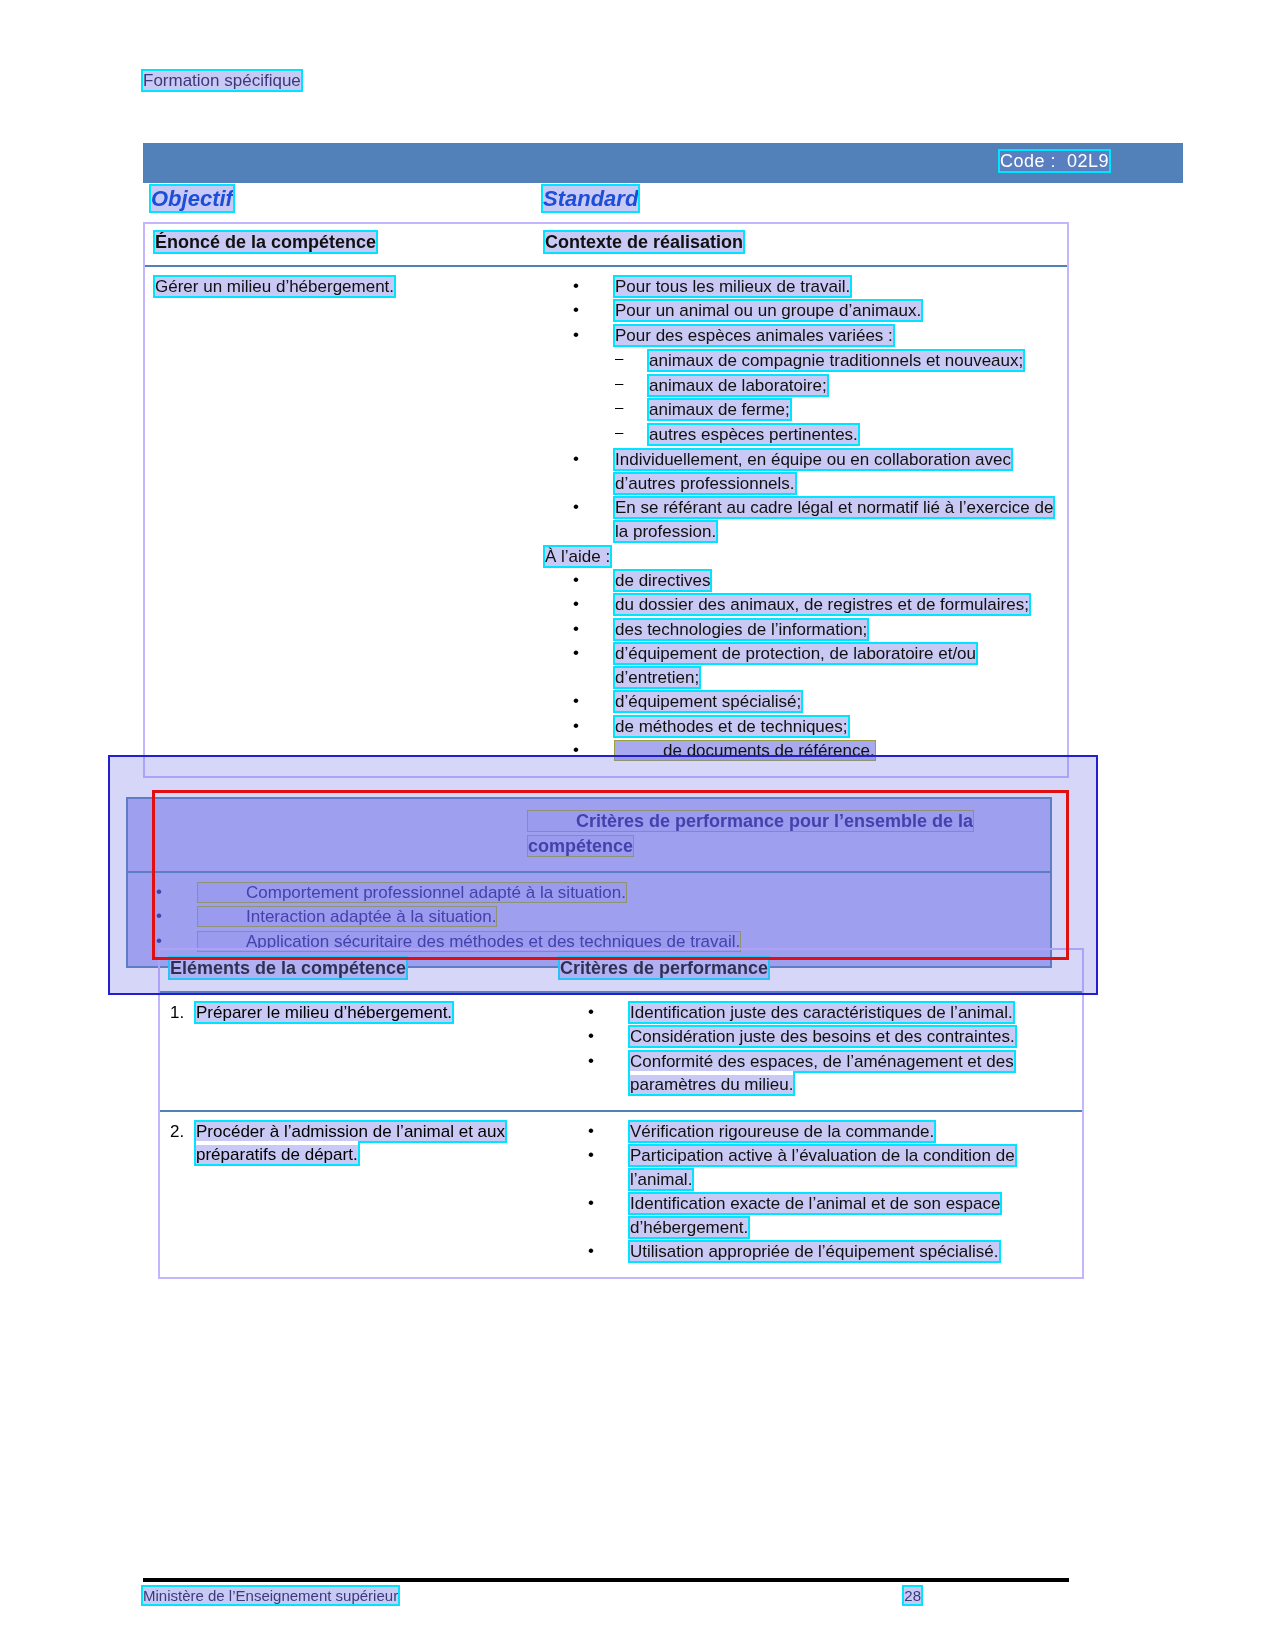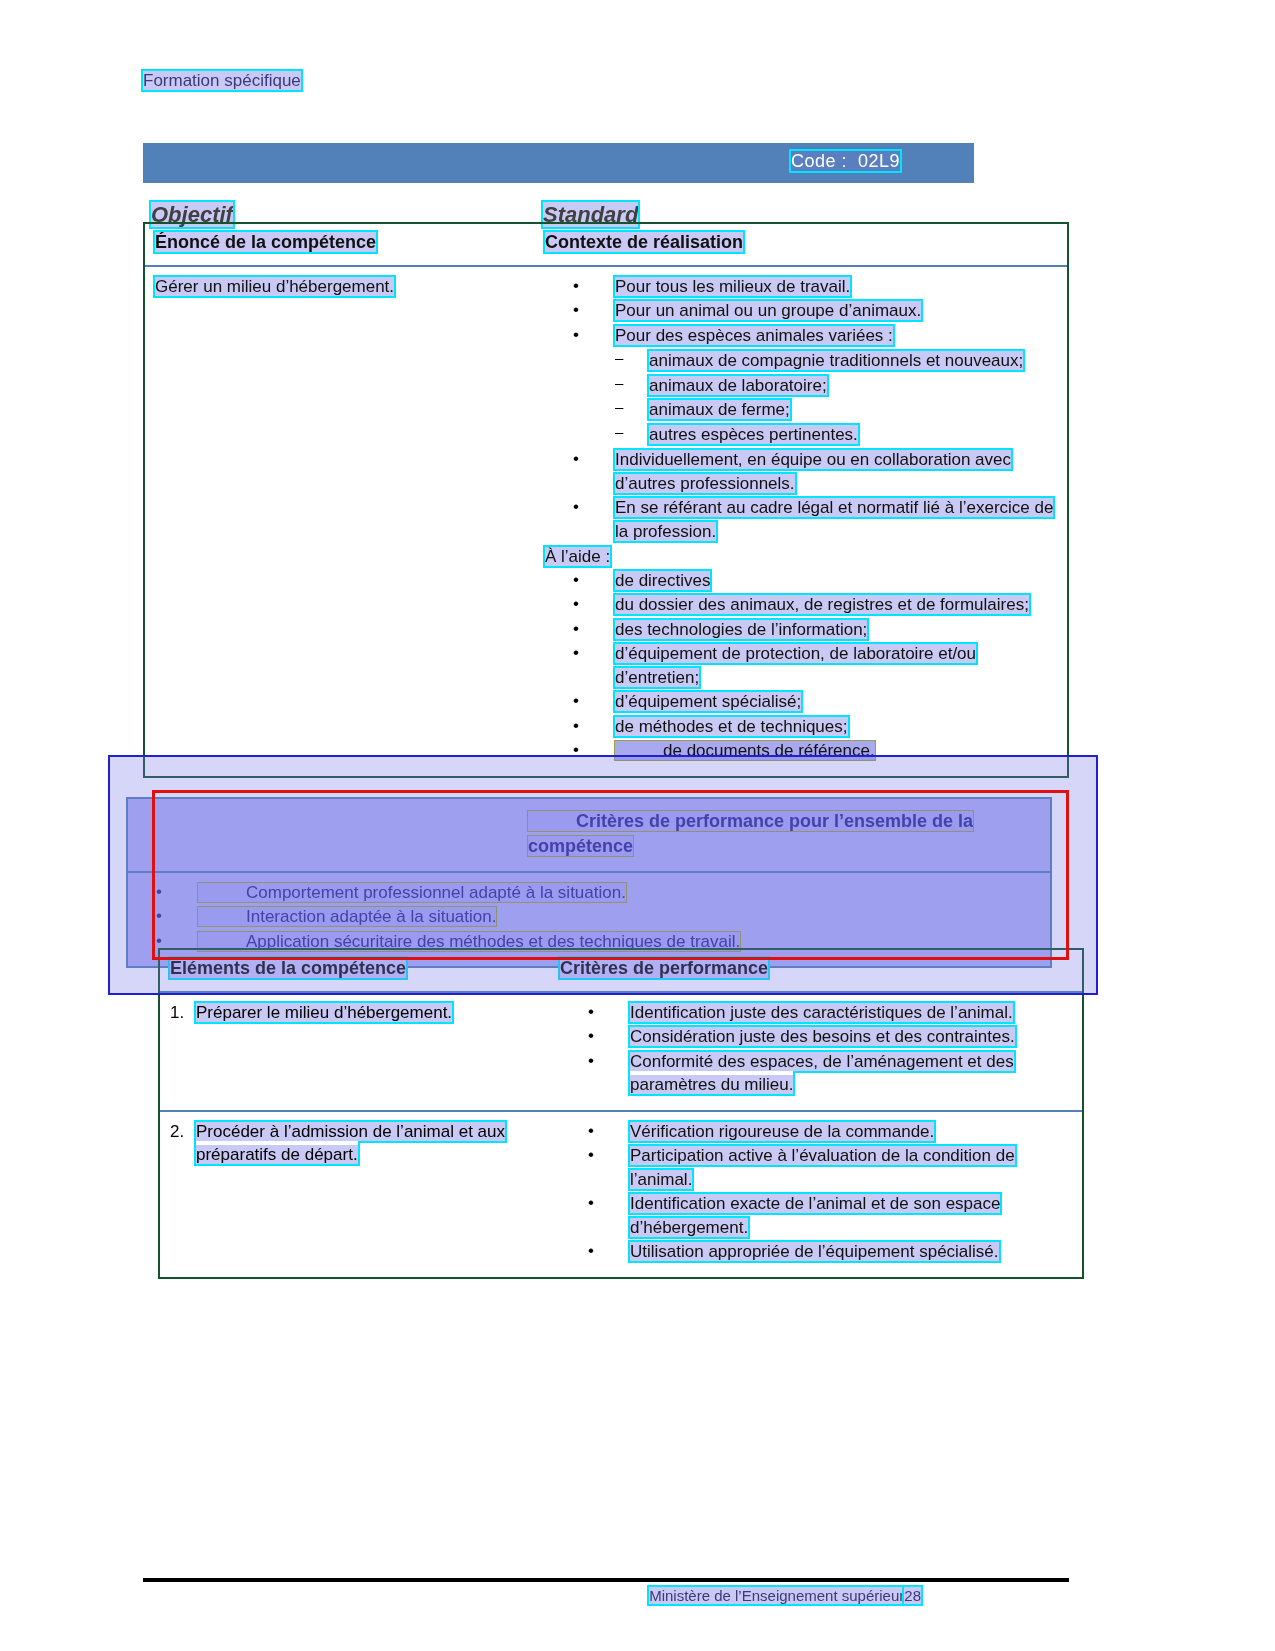--- a/index.html
+++ b/index.html
@@ -44,21 +44,21 @@
     left: 143px; top: 71px;
     font-size: 17px;
     color: #3a3a7a;
     font-weight: 400;
   }
 
   
   .code-bar {
     position: absolute;
     left: 143px; top: 143px;
-    width: 831px; height: 40px;
+    width: 1040px; height: 40px;
     background: #5280b8;
   }
   .code-bar .code-text {
     position: absolute;
     right: 74px; top: 8px;
     font-size: 18px;
     color: #ffffff;
     font-weight: 400;
     letter-spacing: 0.5px;
   }
@@ -68,35 +68,35 @@
   }
 
   
   .obj-std {
     position: absolute;
     left: 143px; top: 186px;
     width: 926px; height: 30px;
   }
   .obj-std .lbl {
     position: absolute;
-    top: 16px;
+    top: 0;
     font-size: 22px;
     font-style: italic;
     font-weight: bold;
-    color: #404040;
+    color: #1d4ed8;
   }
   .obj-std .lbl.objectif { left: 8px; }
   .obj-std .lbl.standard { left: 400px; }
 
   
   .tbl {
     position: absolute;
     left: 143px;
     width: 926px;
-    border: 2px solid #14532d;
+    border: 2px solid #c4b5fd;
     border-collapse: collapse;
     box-sizing: border-box;
   }
   .tbl .row {
     display: flex;
     border-bottom: 2px solid #5280b8;
   }
   .tbl .row:last-child { border-bottom: none; }
   .tbl .cell-l {
     width: 400px;
@@ -228,21 +228,21 @@
     position: absolute;
     left: 143px; top: 1578px;
     width: 926px; height: 4px;
     background: #000;
   }
   .footer {
     position: absolute;
     left: 143px; top: 1587px;
     width: 778px;
     display: flex;
-    justify-content: flex-end;
+    justify-content: space-between;
     font-size: 15px;
     color: #3a3a7a;
   }
 </style>
 </head>
 <body>
 
 <div class="page">
 
   <div class="running-head">

